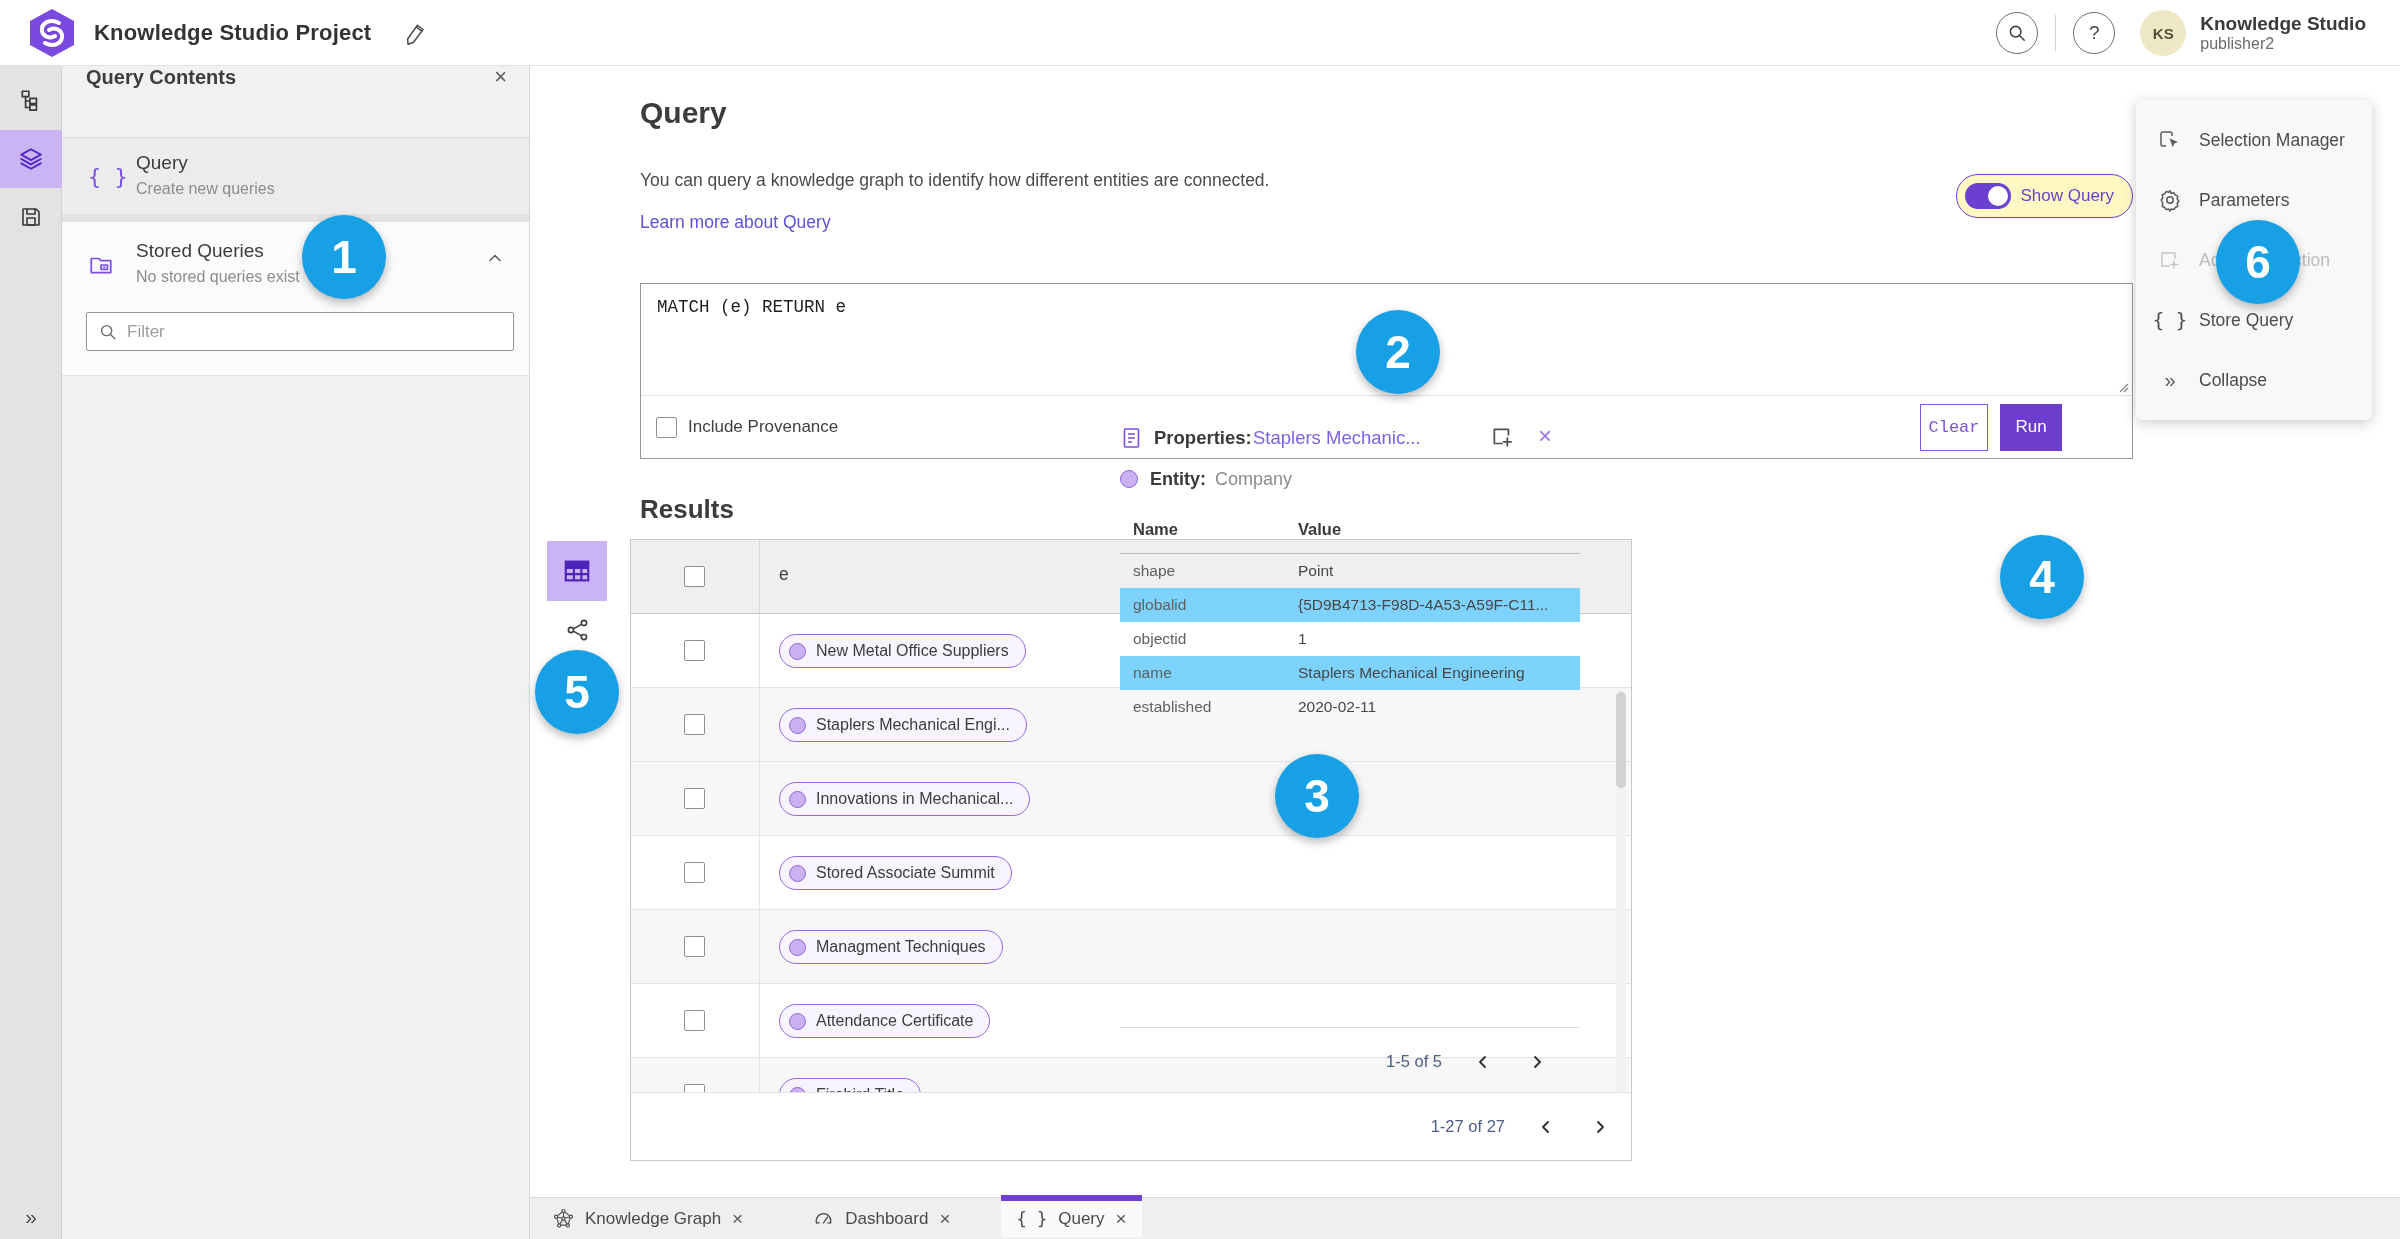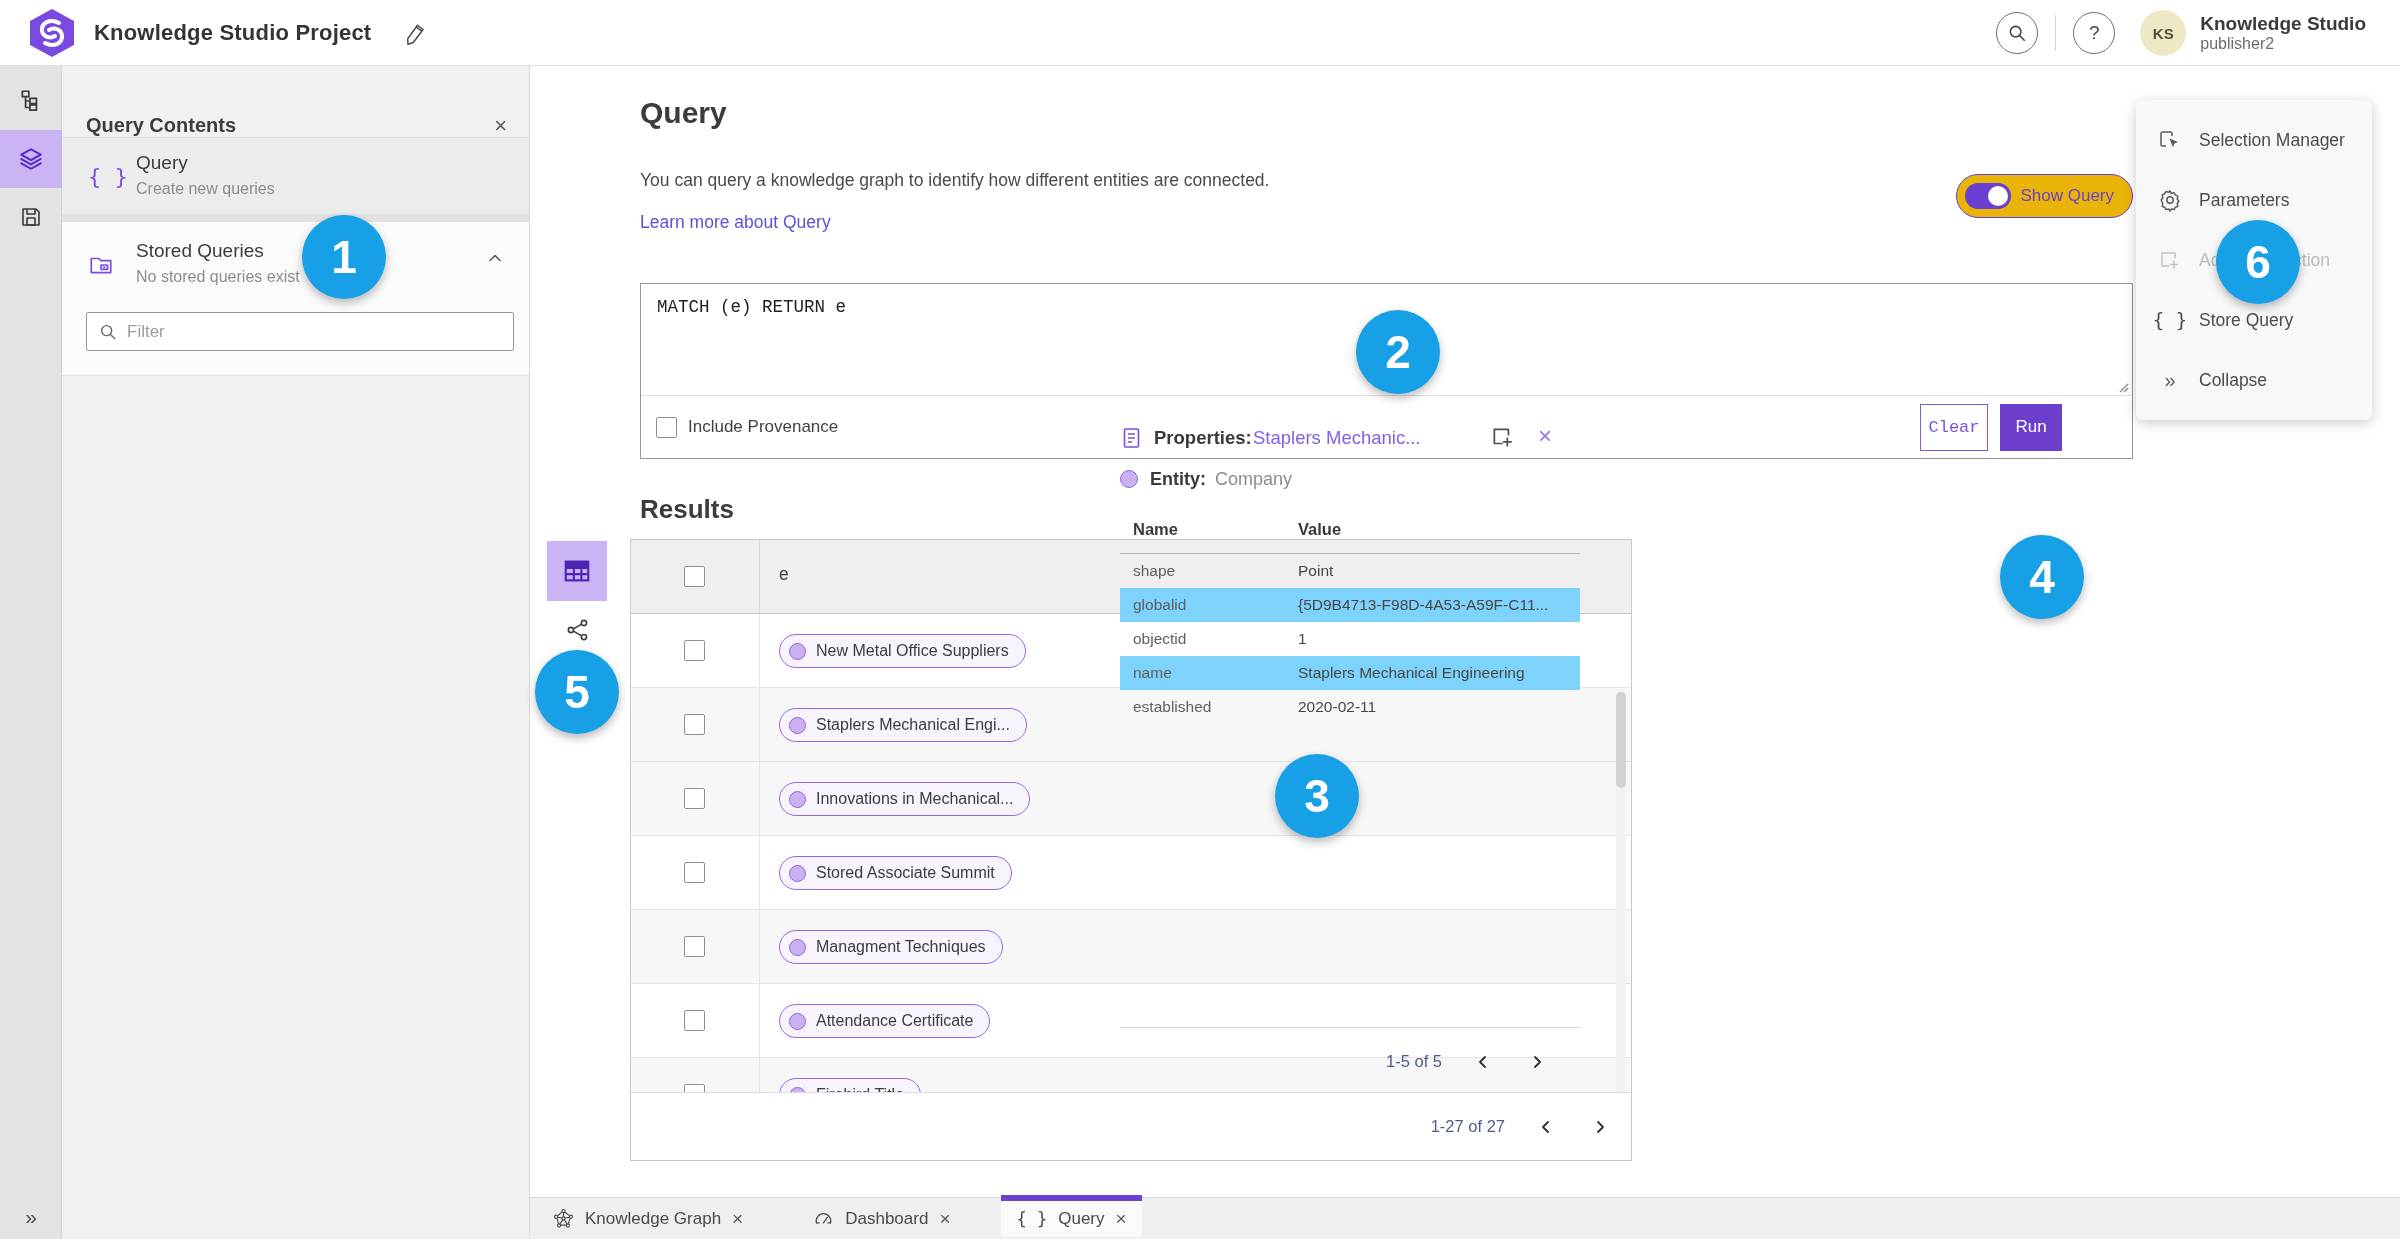--- a/index.html
+++ b/index.html
@@ -21,42 +21,42 @@
   .user-name{font-size:16px;color:#6b6b6b}
 
   
   #leftrail{position:absolute;left:0;top:66px;width:62px;height:1173px;background:#e3e3e3;border-right:1px solid #d2d2d2;z-index:15}
   .rail-cell{width:62px;height:58px;display:flex;align-items:center;justify-content:center;color:#3a3a3a;cursor:pointer}
   .rail-cell.sel{background:#cab4f4;color:#5226c8}
   .rail-expand{position:absolute;left:0;bottom:10px;width:62px;text-align:center;font-size:21px;color:#4a4a4a;cursor:pointer}
 
   
   #contents{position:absolute;left:62px;top:66px;width:468px;height:1173px;background:#f1f1f1;border-right:1px solid #d8d8d8;z-index:14}
-  .cp-header{height:72px;display:flex;align-items:flex-end;padding:0 22px 0 24px;border-bottom:1px solid #dcdcdc}
+  .cp-header{height:72px;display:flex;align-items:flex-start;padding:0 22px 0 24px;border-bottom:1px solid #dcdcdc}
   .cp-title{font-size:20px;font-weight:700;color:#3d3d3d}
   .cp-close{margin-left:auto;font-size:22px;color:#5a5a5a;cursor:pointer;line-height:1}
   .cp-item{position:relative;background:#ececec;padding:14px 24px 16px 74px;border-bottom:8px solid #e2e2e2}
   .cp-item .item-icon{position:absolute;left:26px;top:26px;color:#7d4fe0}
   .braces{font-family:"DejaVu Sans Mono","Liberation Mono",monospace;font-size:22px;color:#7d4fe0}
   .cp-item-title{font-size:19px;color:#3d3d3d}
   .cp-item-sub{font-size:16px;color:#8c8c8c;margin-top:6px}
   .cp-stored{position:relative;background:#fbfbfb;border-bottom:1px solid #e4e4e4;padding:18px 24px 24px 74px}
   .cp-stored .item-icon{position:absolute;left:26px;top:30px;color:#7d4fe0}
   .cp-caret{position:absolute;right:24px;top:26px;color:#555;cursor:pointer}
   .filter-wrap{position:relative;margin:26px 0 0 -50px;width:428px;height:39px;background:#fff;border:1px solid #969696;border-radius:2px;display:flex;align-items:center;padding-left:40px}
   .filter-wrap .search-ic{position:absolute;left:11px;top:9px;color:#6d6d6d}
   .filter-input{border:0;outline:none;width:360px;font-size:17px;color:#c2410c;font-family:inherit;background:transparent}
   .filter-input::placeholder{color:#9d9d9d}
 
   
   #main{position:absolute;left:530px;top:66px;width:1870px;height:1173px;background:#fff}
   .q-title{position:absolute;left:110px;top:30px;font-size:30px;font-weight:700;color:#3c3c3c}
   .q-desc{position:absolute;left:110px;top:104px;font-size:17.5px;color:#4a4a4a}
   .q-link{position:absolute;left:110px;top:146px;font-size:17.5px;color:#5d51d8;cursor:pointer}
-  .show-pill{position:absolute;right:267px;top:108px;height:44px;display:flex;align-items:center;gap:9px;border:1.5px solid #6b40cf;border-radius:22px;padding:0 18px 0 8px;cursor:pointer;background:#eab308}
+  .show-pill{position:absolute;right:267px;top:108px;height:44px;display:flex;align-items:center;gap:9px;border:1.5px solid #6b40cf;border-radius:22px;padding:0 18px 0 8px;cursor:pointer;background:#fef9c3}
   .toggle-track{width:46px;height:26px;border-radius:13px;background:#6b3fd0;position:relative}
   .toggle-knob{position:absolute;right:3px;top:3px;width:20px;height:20px;border-radius:50%;background:#fff}
   .show-pill-label{font-size:17px;color:#6b40cf}
 
   .editor{position:absolute;left:110px;top:217px;width:1493px;height:176px;border:1px solid #979797;background:#fff}
   .editor textarea{position:absolute;left:0;top:0;width:100%;height:110px;border:0;outline:none;resize:none;padding:13px 16px;font-family:"Liberation Mono","DejaVu Sans Mono",monospace;font-size:17.5px;color:#1f1f1f;background:transparent}
   .resize-grip{position:absolute;right:3px;top:98px;color:#8a8a8a}
   .editor-footer{position:absolute;left:0;top:111px;right:0;bottom:0;border-top:1px solid #e0e0e0;display:flex;align-items:center;padding:0 70px 0 15px}
   .checkbox{display:inline-block;width:21px;height:21px;border:1.5px solid #8f8f8f;background:#fff;border-radius:2px;cursor:pointer;flex:none}
   .prov-label{font-size:17px;color:#3f3f3f;margin-left:11px}

